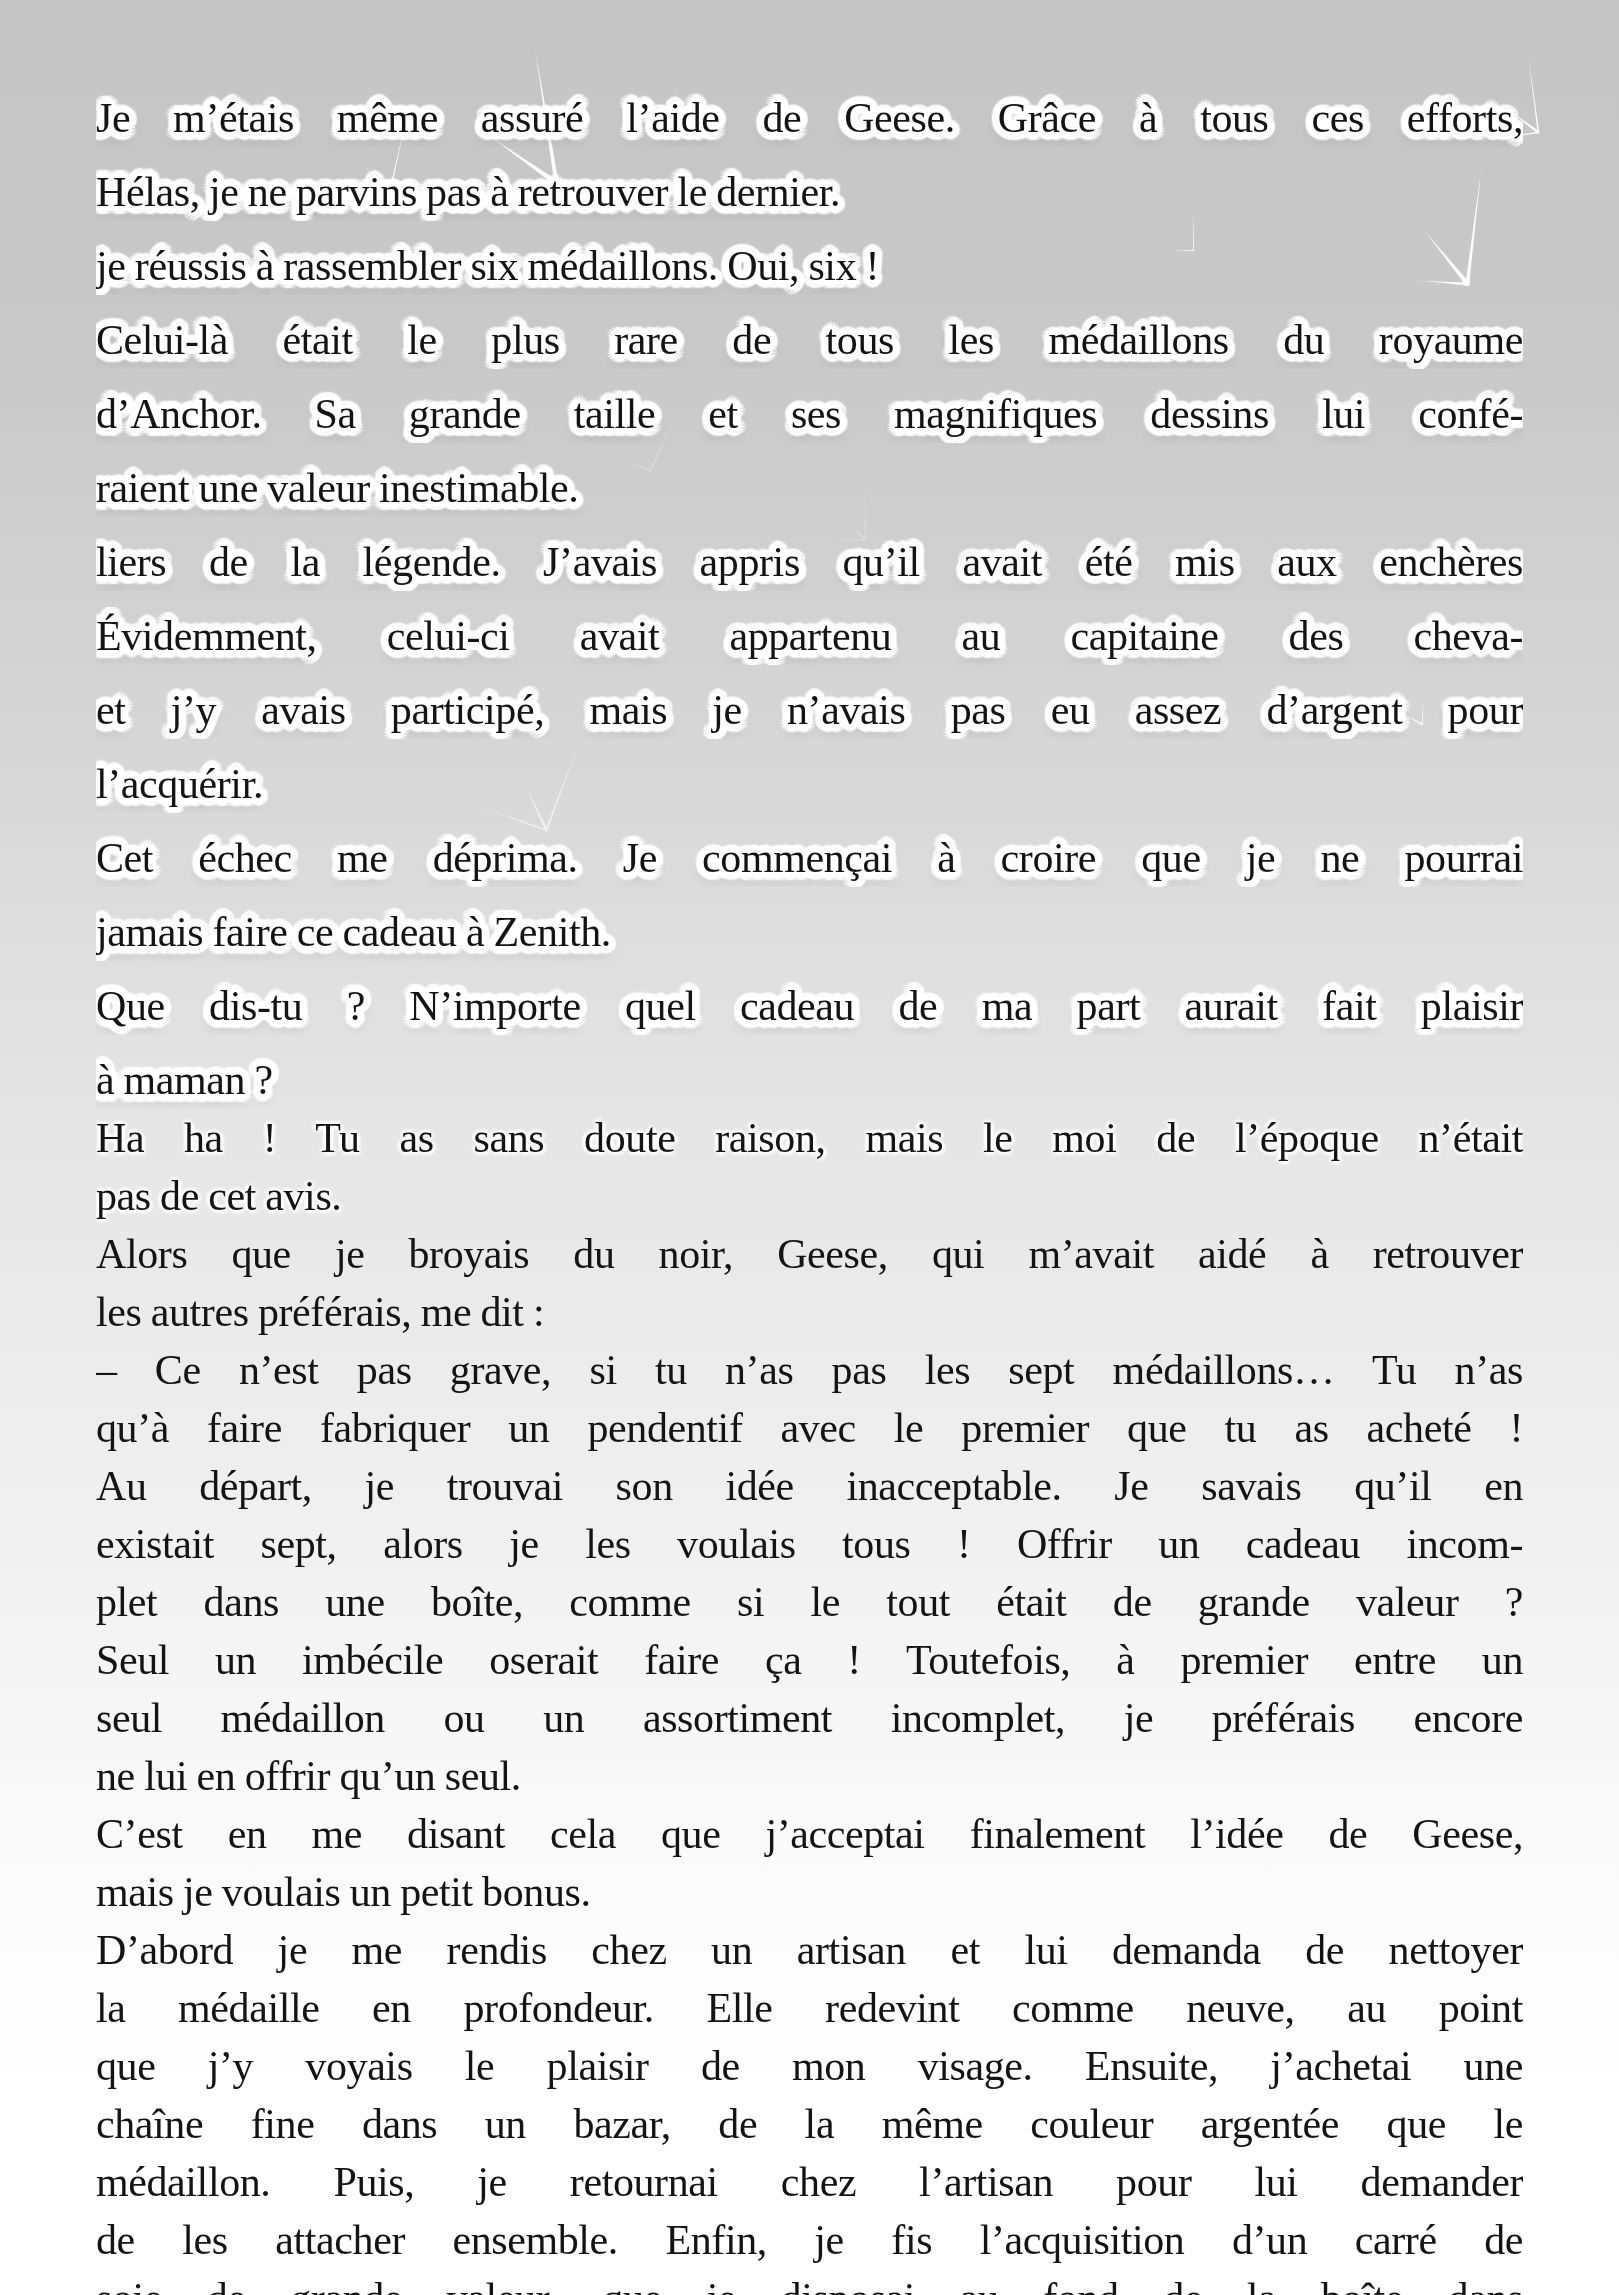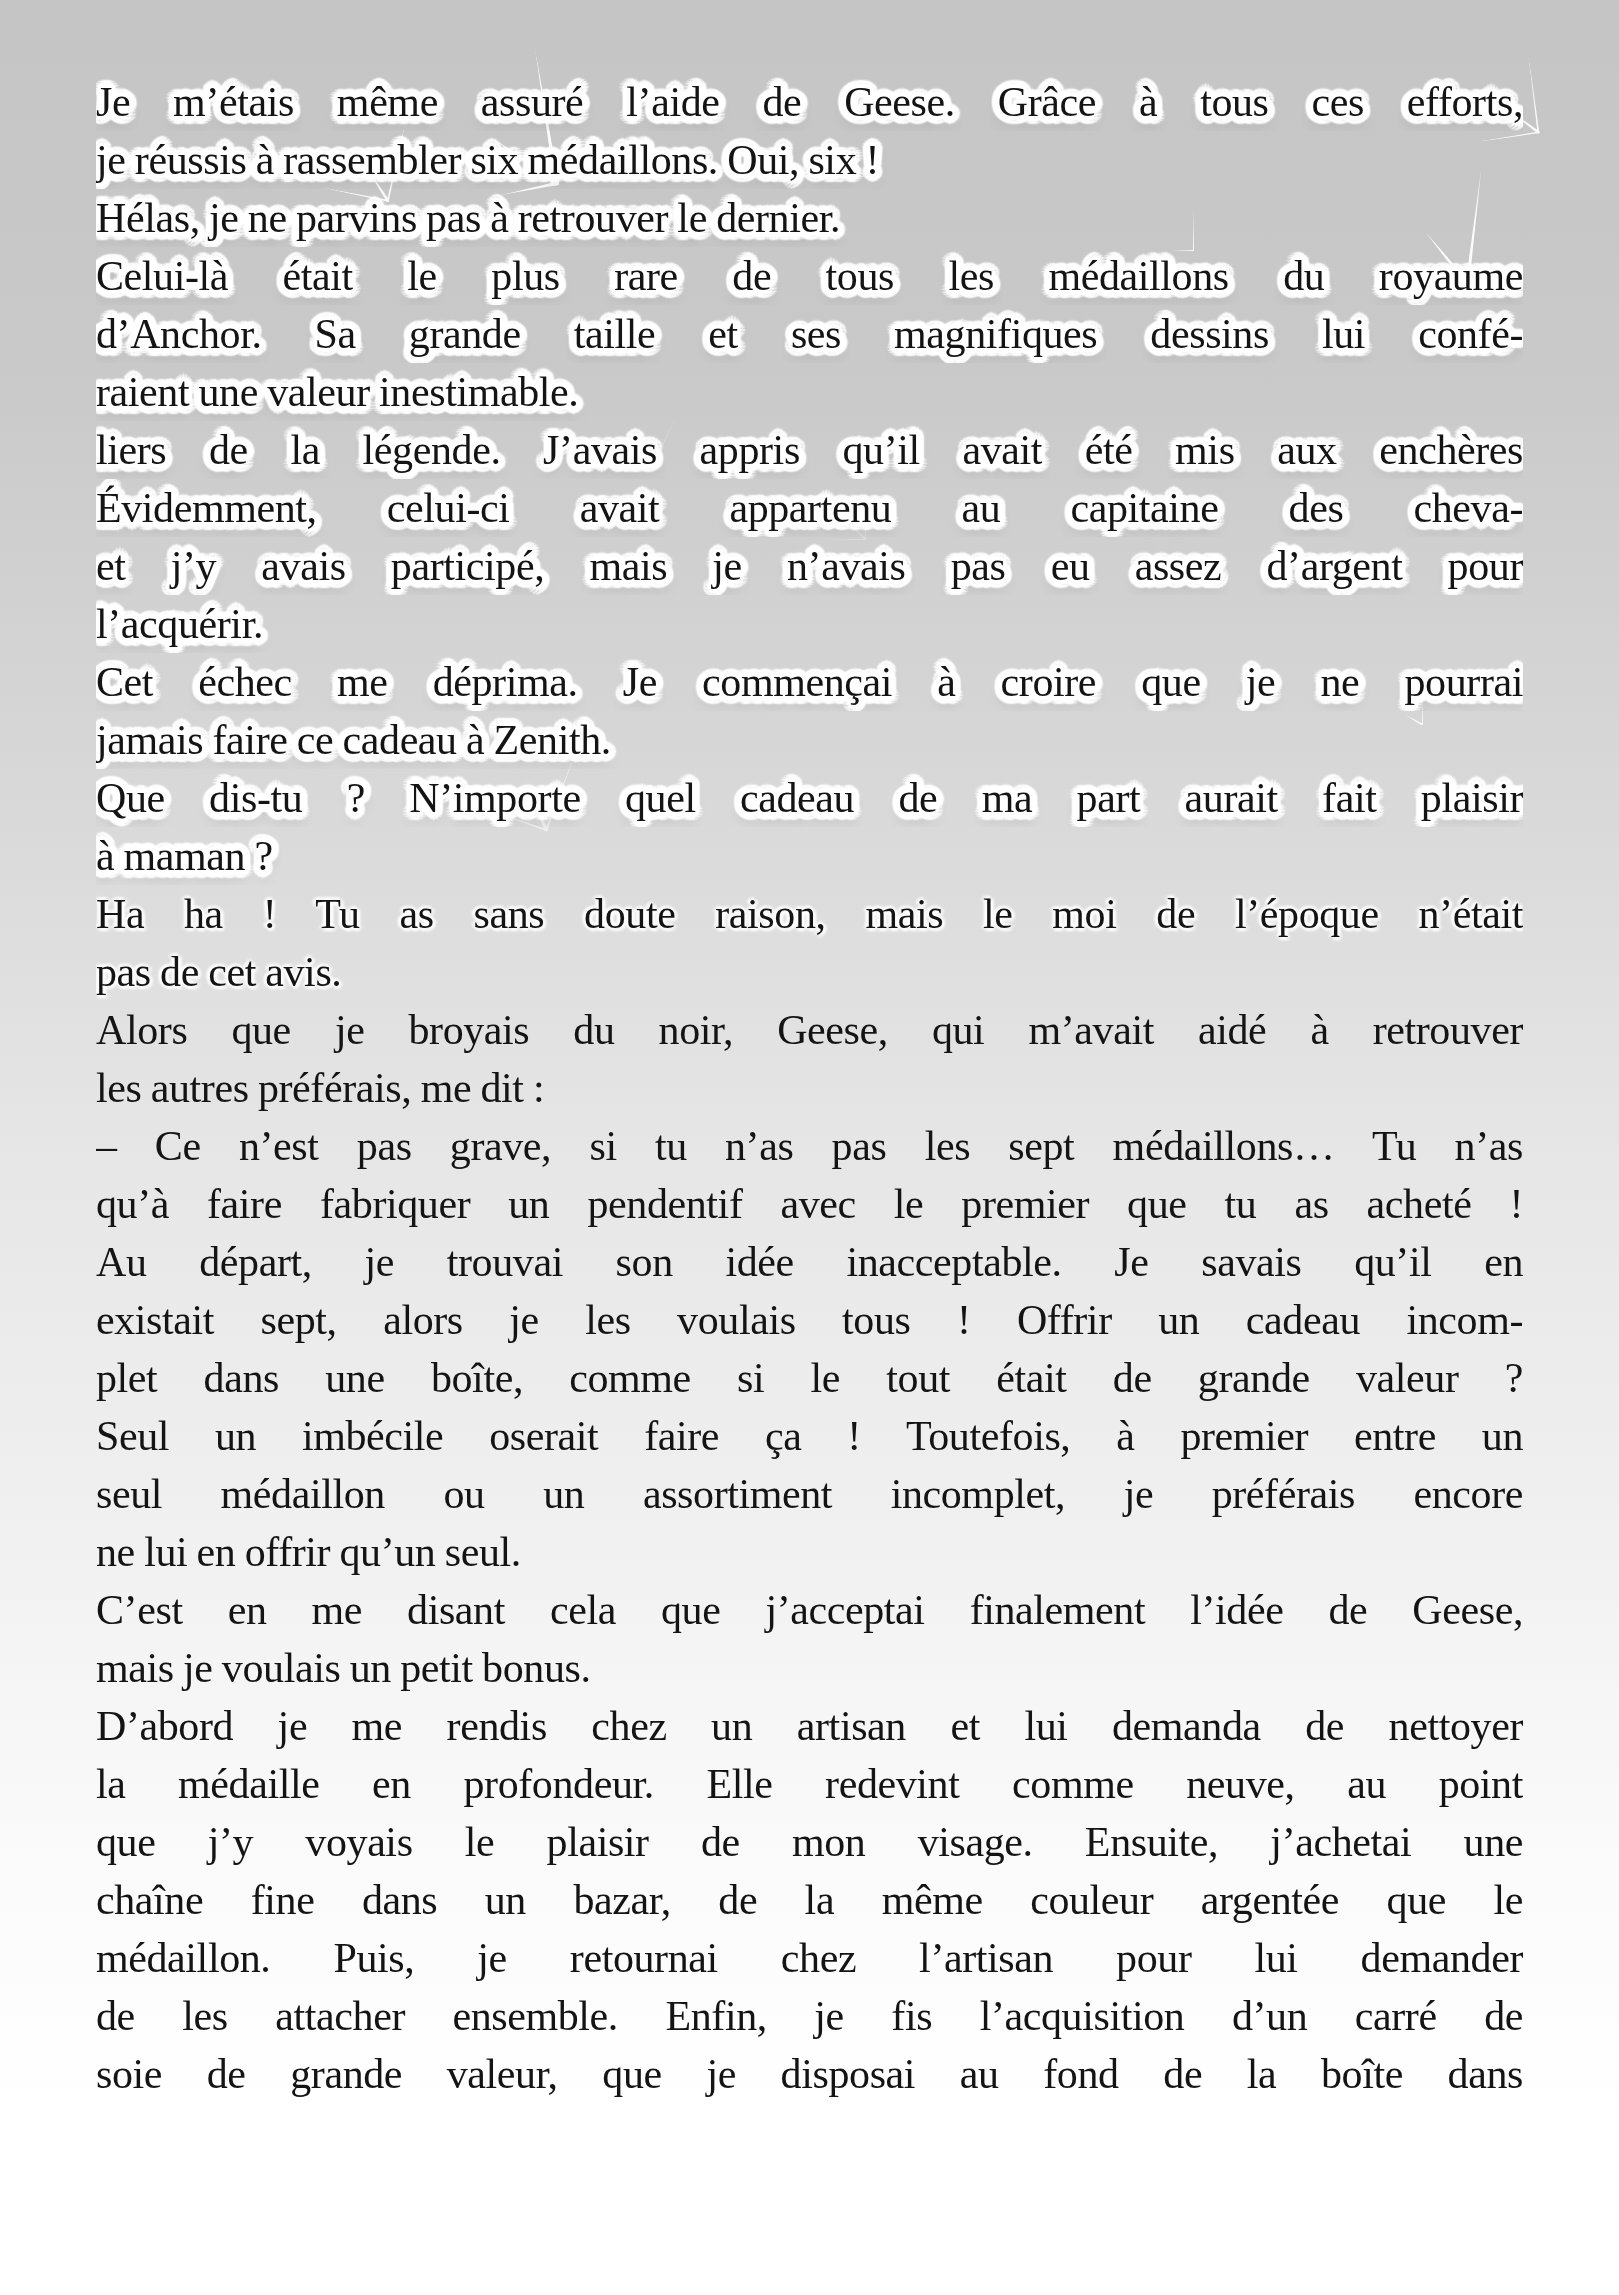--- a/index.html
+++ b/index.html
@@ -34,20 +34,21 @@
   .line.para-end{text-align:left;text-align-last:left;}
   .line.stroke-s{
     text-shadow:
       7.6px 0 1.7px #fff, 7px 2.9px 1.7px #fff, 5.4px 5.4px 1.7px #fff, 2.9px 7px 1.7px #fff,
       0 7.6px 1.7px #fff, -2.9px 7px 1.7px #fff, -5.4px 5.4px 1.7px #fff, -7px 2.9px 1.7px #fff,
       -7.6px 0 1.7px #fff, -7px -2.9px 1.7px #fff, -5.4px -5.4px 1.7px #fff, -2.9px -7px 1.7px #fff,
       0 -7.6px 1.7px #fff, 2.9px -7px 1.7px #fff, 5.4px -5.4px 1.7px #fff, 7px -2.9px 1.7px #fff,
       4.2px 0 0.8px #fff, 3px 3px 0.8px #fff, 0 4.2px 0.8px #fff, -3px 3px 0.8px #fff,
       -4.2px 0 0.8px #fff, -3px -3px 0.8px #fff, 0 -4.2px 0.8px #fff, 3px -3px 0.8px #fff,
       0 9.3px 11.8px rgba(90,90,90,0.35);
+    margin-top: 16px;
   }
   .line.stroke-w{
     text-shadow:
       3.4px 0 2.5px rgba(255,255,255,.8), 0 3.4px 2.5px rgba(255,255,255,.8),
       -3.4px 0 2.5px rgba(255,255,255,.8), 0 -3.4px 2.5px rgba(255,255,255,.8),
       2.5px 2.5px 2.5px rgba(255,255,255,.7), -2.5px -2.5px 2.5px rgba(255,255,255,.7),
       0 0 4.2px rgba(255,255,255,.7);
     text-align: center;
   }
   .defs{position:absolute;width:0;height:0;overflow:hidden;}
@@ -173,22 +174,22 @@
       </svg>
       <svg viewBox="-100 -100 200 200" class="sparkle" style="left: 756px; top: 430px; width: 110px; height: 110px; opacity: 0.3; transform: rotate(0deg);">
         <use href="#sp-thin8"></use>
       </svg>
       <svg viewBox="-100 -100 200 200" class="sparkle" style="left: 557px; top: 325px; width: 126px; height: 126px; opacity: 0.28; transform: rotate(25deg);">
         <use href="#sp-cross4"></use>
       </svg>
     </div>
   <div class="text-block">
       <div class="line stroke-s">Je m’étais même assuré l’aide de Geese. Grâce à tous ces efforts,</div>
+      <div class="line stroke-s para-end">Hélas, je ne parvins pas à retrouver le dernier.</div>
       <div class="line stroke-s para-end">je réussis à rassembler six médaillons. Oui, six !</div>
-      <div class="line stroke-s para-end">Hélas, je ne parvins pas à retrouver le dernier.</div>
       <div class="line stroke-s">Celui-là était le plus rare de tous les médaillons du royaume</div>
       <div class="line stroke-s">d’Anchor. Sa grande taille et ses magnifiques dessins lui confé-</div>
       <div class="line stroke-s para-end">raient une valeur inestimable.</div>
       <div class="line stroke-s">liers de la légende. J’avais appris qu’il avait été mis aux enchères</div>
       <div class="line stroke-s">Évidemment, celui-ci avait appartenu au capitaine des cheva-</div>
       <div class="line stroke-s">et j’y avais participé, mais je n’avais pas eu assez d’argent pour</div>
       <div class="line stroke-s para-end">l’acquérir.</div>
       <div class="line stroke-s">Cet échec me déprima. Je commençai à croire que je ne pourrai</div>
       <div class="line stroke-s para-end">jamais faire ce cadeau à Zenith.</div>
       <div class="line stroke-s">Que dis-tu ? N’importe quel cadeau de ma part aurait fait plaisir</div>

